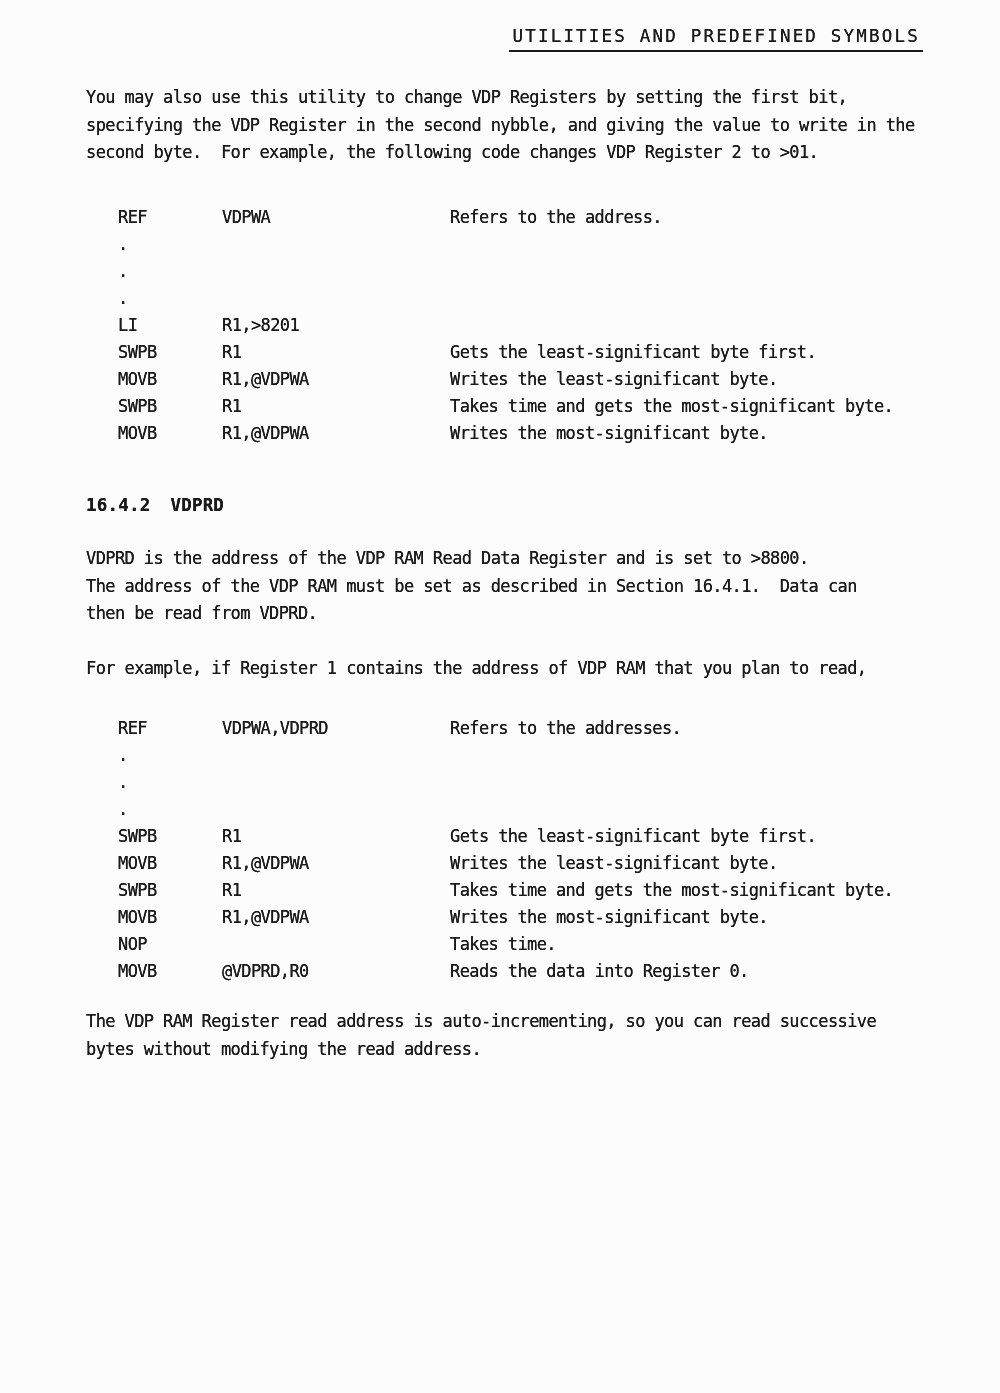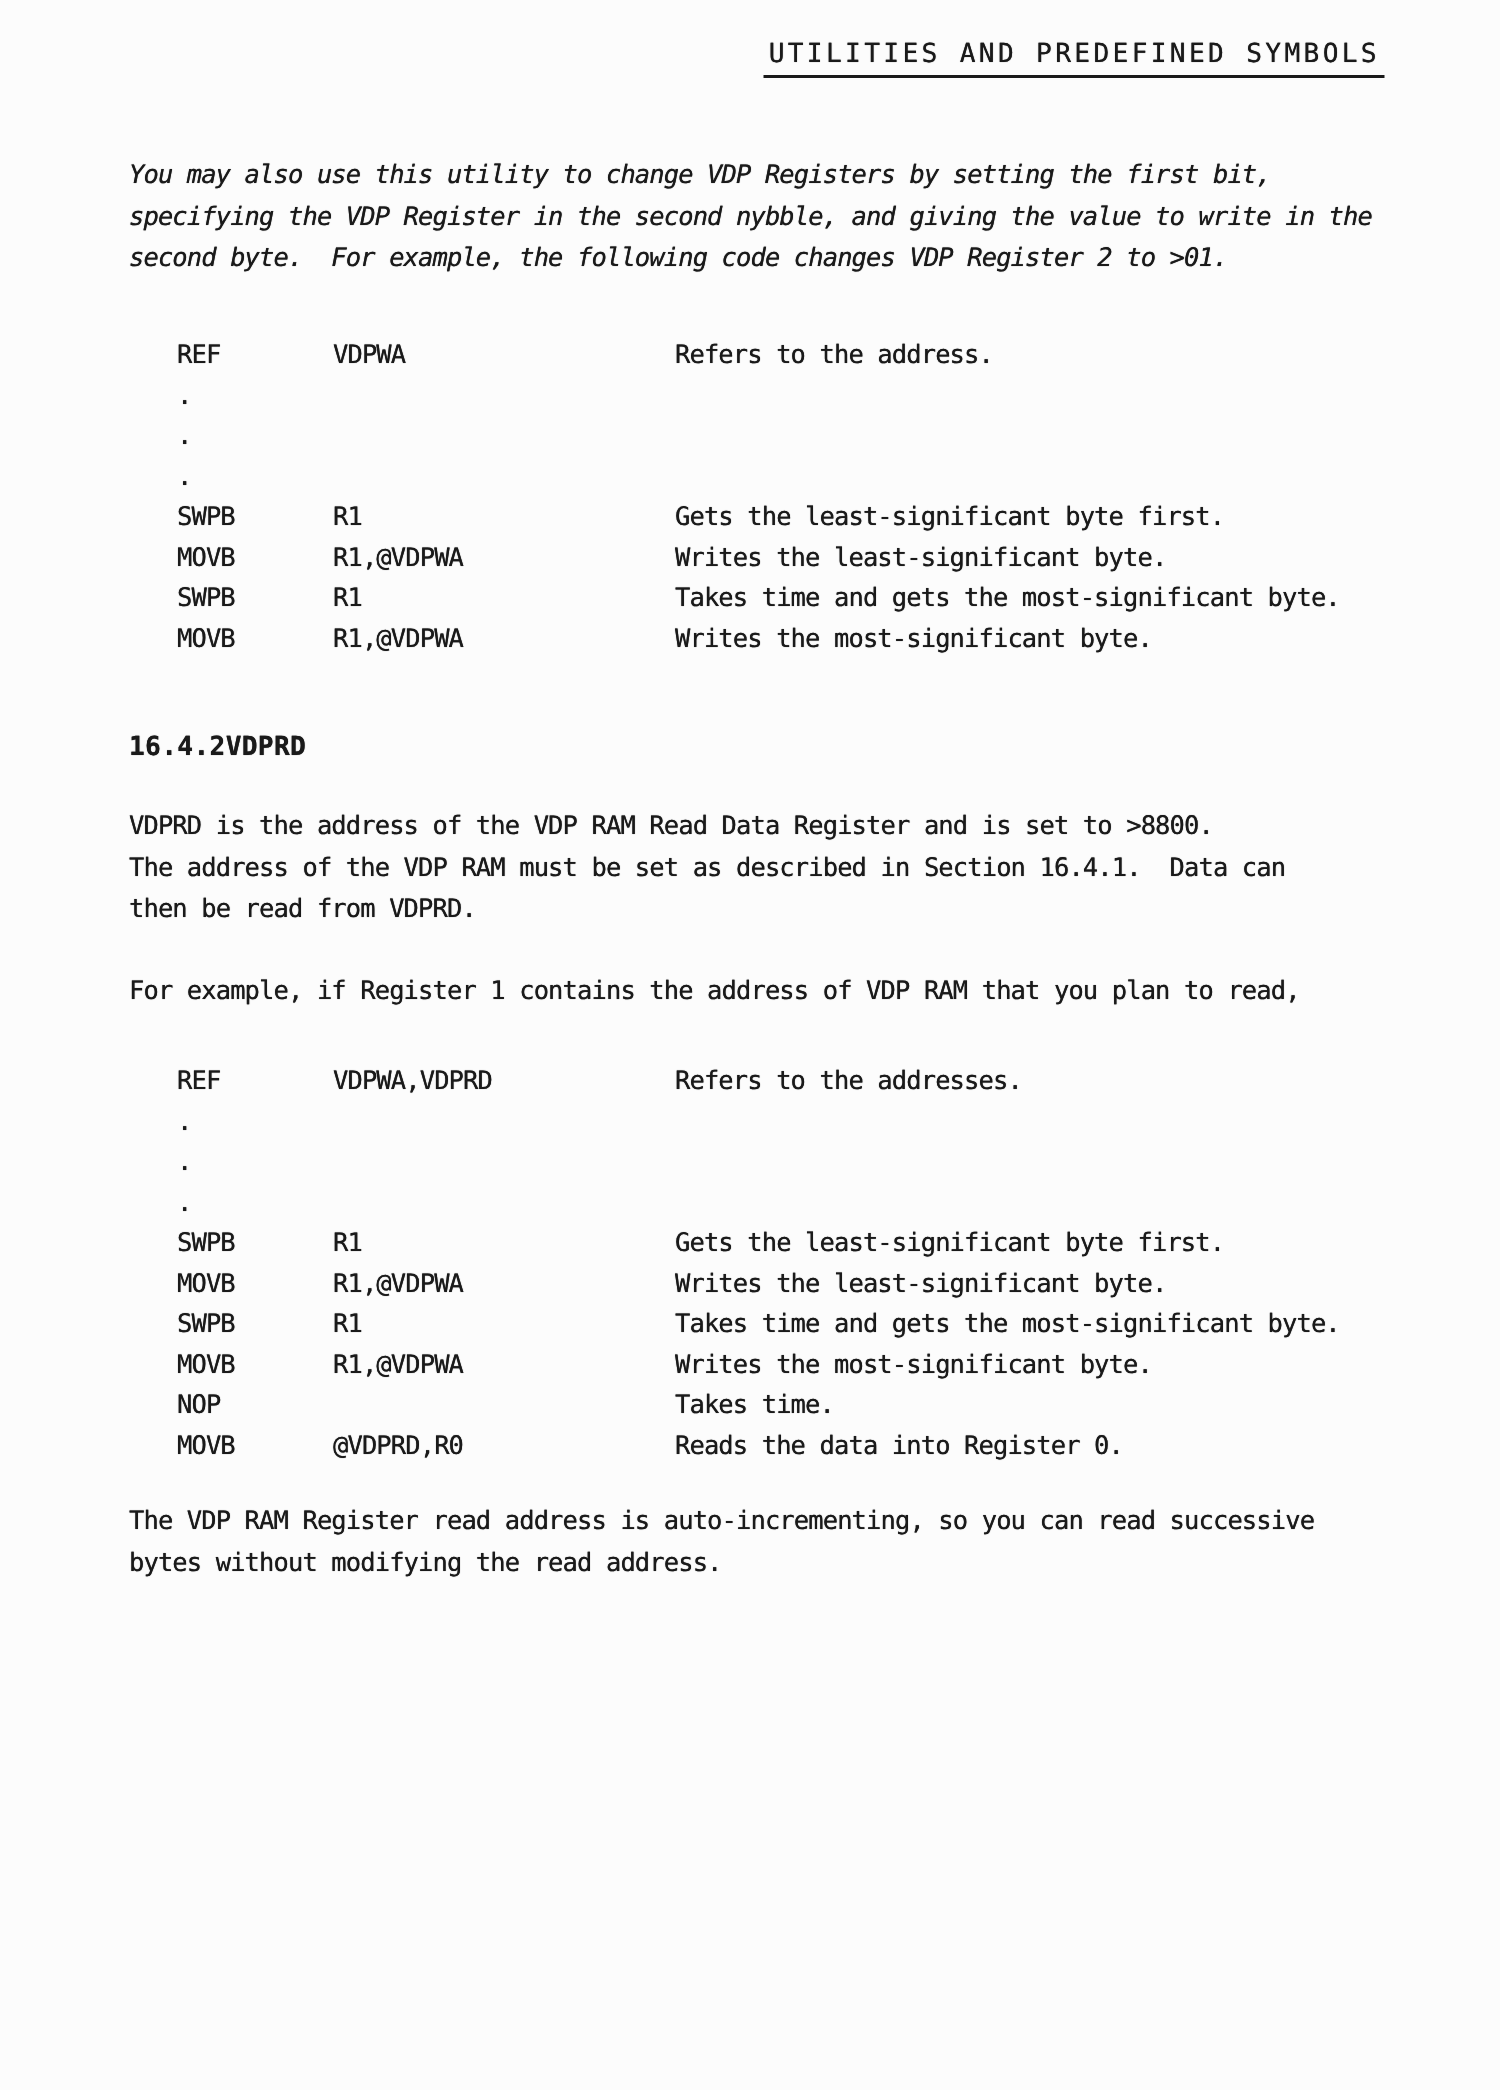--- a/index.html
+++ b/index.html
@@ -28,42 +28,42 @@
   }
   .header-title {
     display: inline-block;
     font-size: 17.5px;
     letter-spacing: 2.2px;
     border-bottom: 2.5px solid var(--ink);
     padding: 0 3px 3px 3px;
   }
   .para { margin-left: 86px; }
   .line { line-height: 27.5px; white-space: pre; }
-  .p-intro   { margin-top: 52px; font-style: italic; }
+  .p-intro   { margin-top: 32px; }
   .p-vdprd   { margin-top: 26px; }
   .p-example { margin-top: 27px; }
   .p-closing { margin-top: 23px; }
   .code-block { margin-left: 118px; }
   .code-1 { margin-top: 37px; }
   .code-2 { margin-top: 33px; }
   .code-row {
     display: grid;
     grid-template-columns: 104px 228px auto;
     line-height: 27px;
     white-space: pre;
   }
   .section-heading {
     margin-top: 45px;
     margin-left: 86px;
     font-weight: bold;
     font-size: 17.5px;
     line-height: 27.5px;
     letter-spacing: 0.2px;
   }
-  .section-title { }
+  .section-title { margin-left: 20px; }
   .footer {
     margin-top: 158px;
     text-align: center;
   }
   .footer-book {
     font-weight: bold;
     font-size: 19px;
     letter-spacing: 2.5px;
     line-height: 27.5px;
     margin-top: 28px;
@@ -111,20 +111,25 @@
         <span class="operand"></span>
         <span class="comment"></span>
       </div>
 
       <div class="code-row">
         <span class="op">.</span>
         <span class="operand"></span>
         <span class="comment"></span>
       </div>
 
+      <div class="code-row">
+        <span class="op">LI</span>
+        <span class="operand">R1,&gt;8201</span>
+        <span class="comment"></span>
+      </div>
 
       <div class="code-row">
         <span class="op">SWPB</span>
         <span class="operand">R1</span>
         <span class="comment">Gets the least-significant byte first.</span>
       </div>
 
       <div class="code-row">
         <span class="op">MOVB</span>
         <span class="operand">R1,@VDPWA</span>

